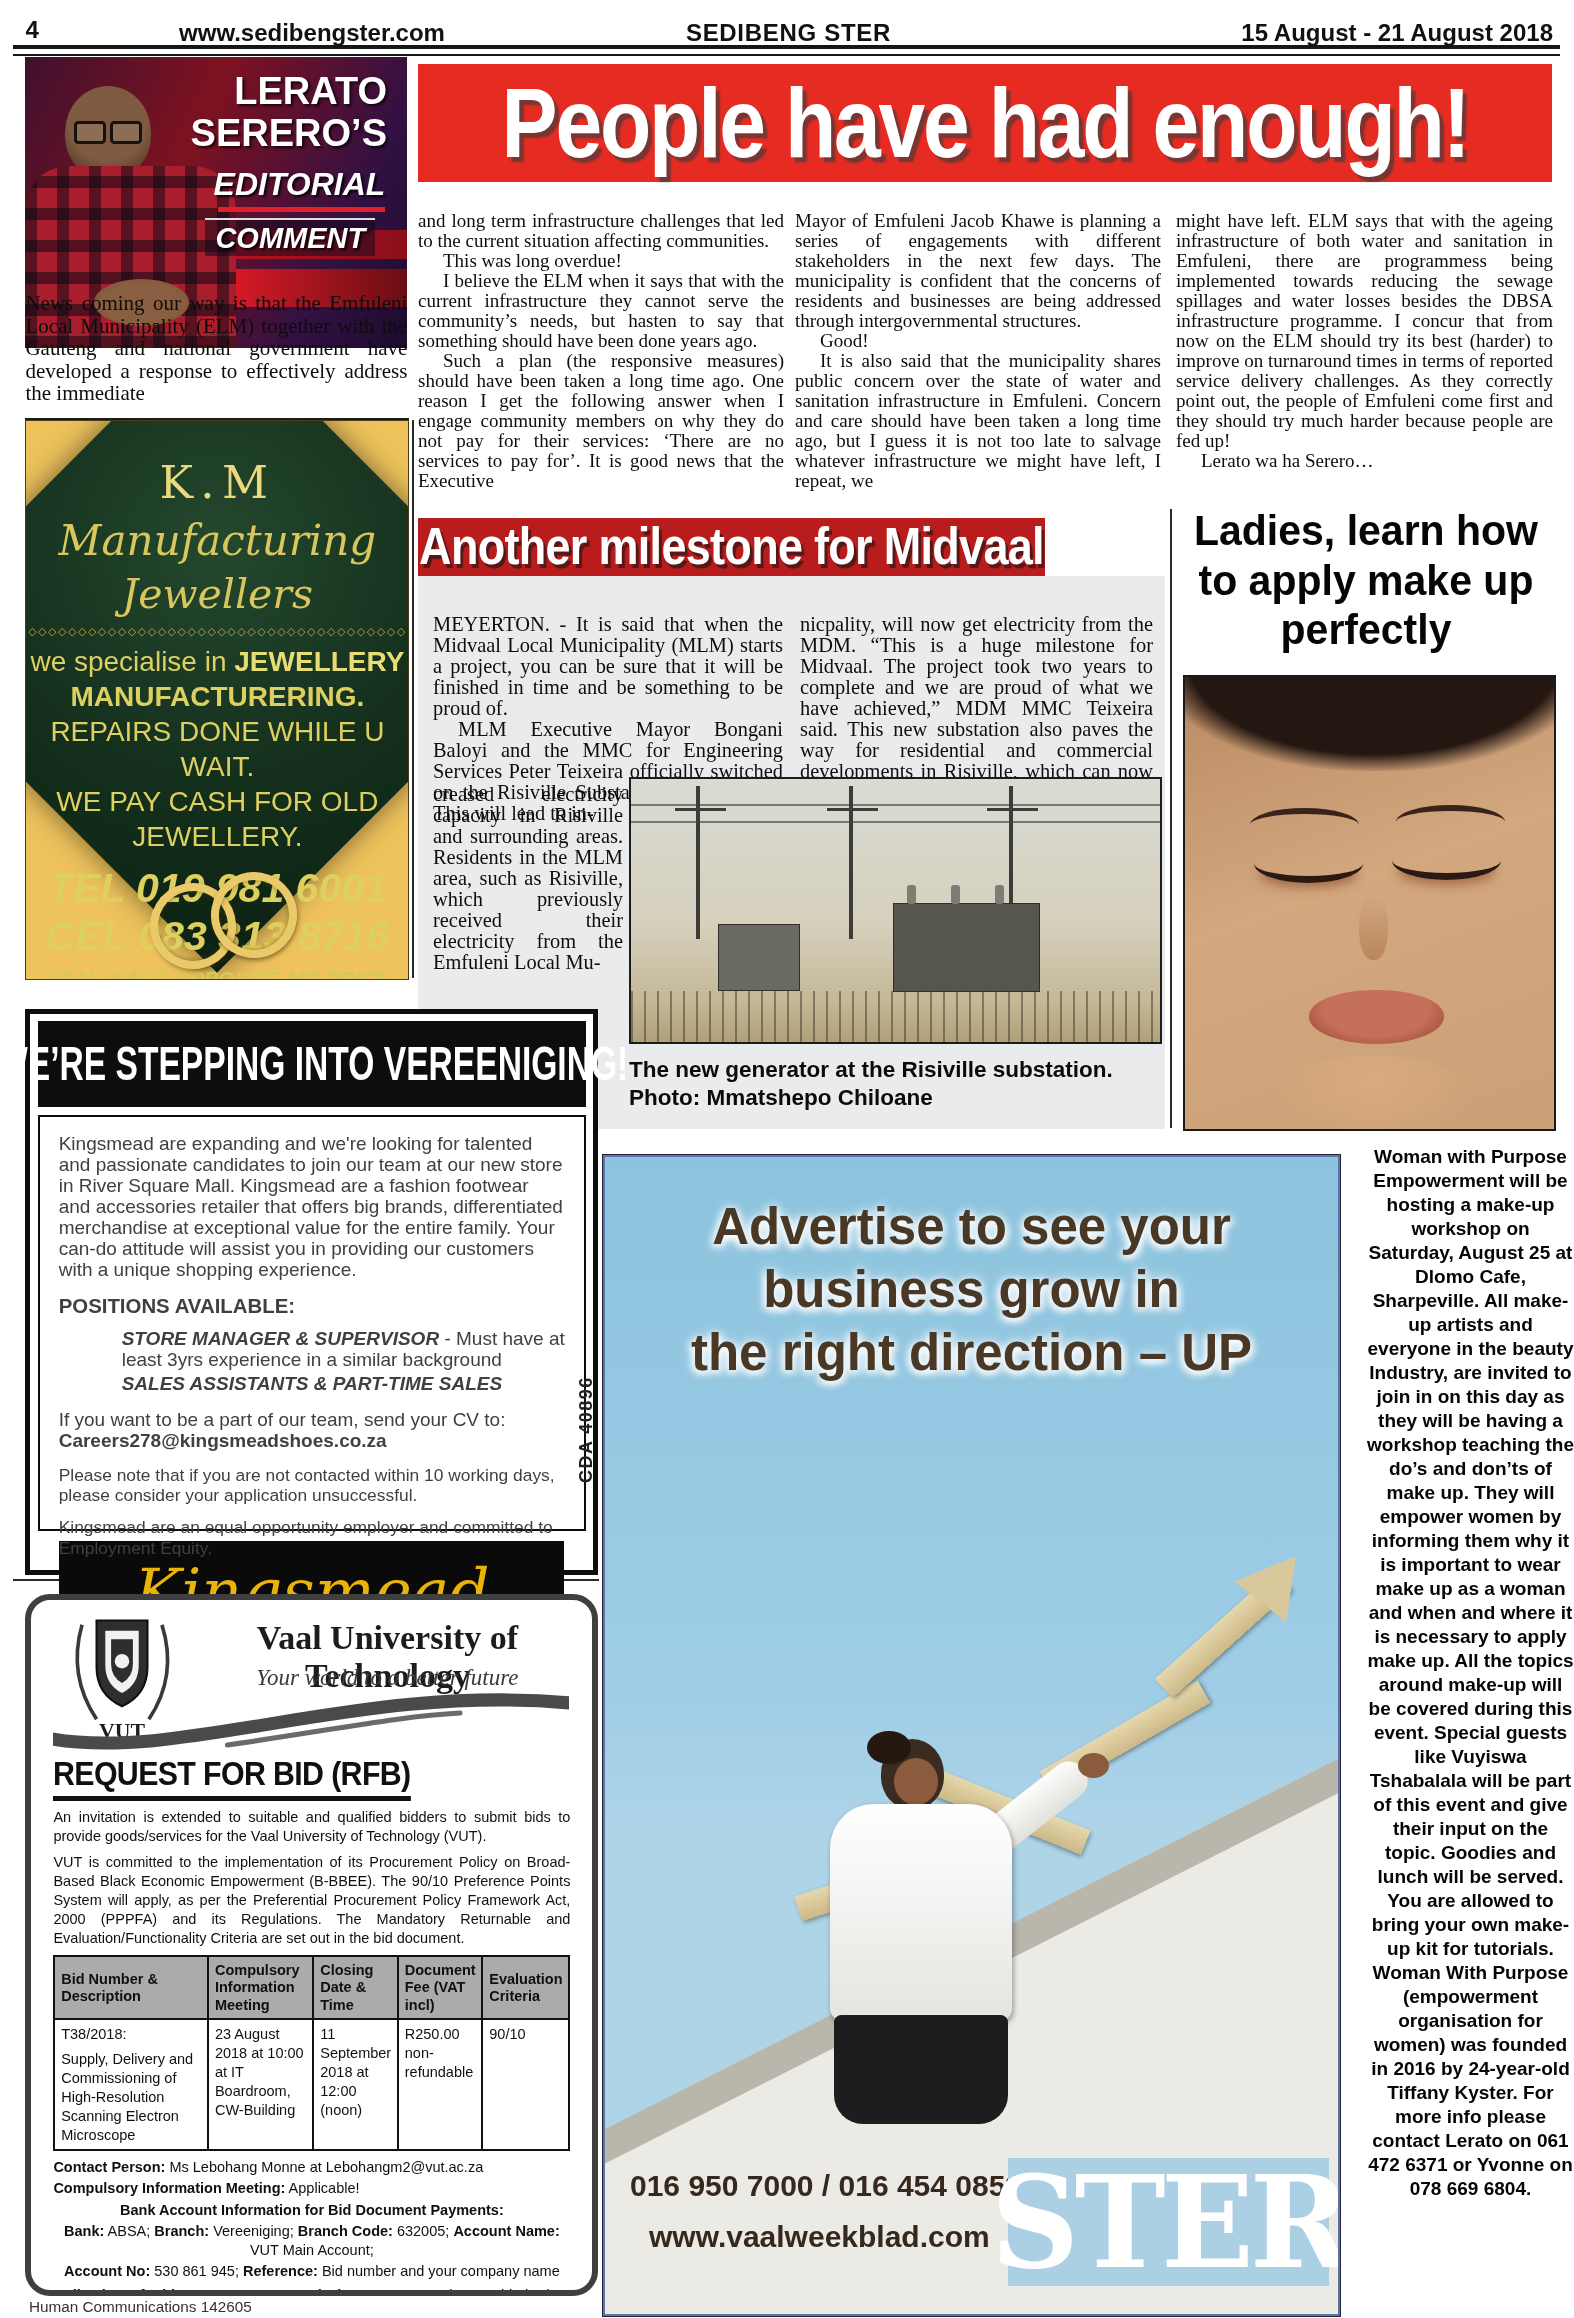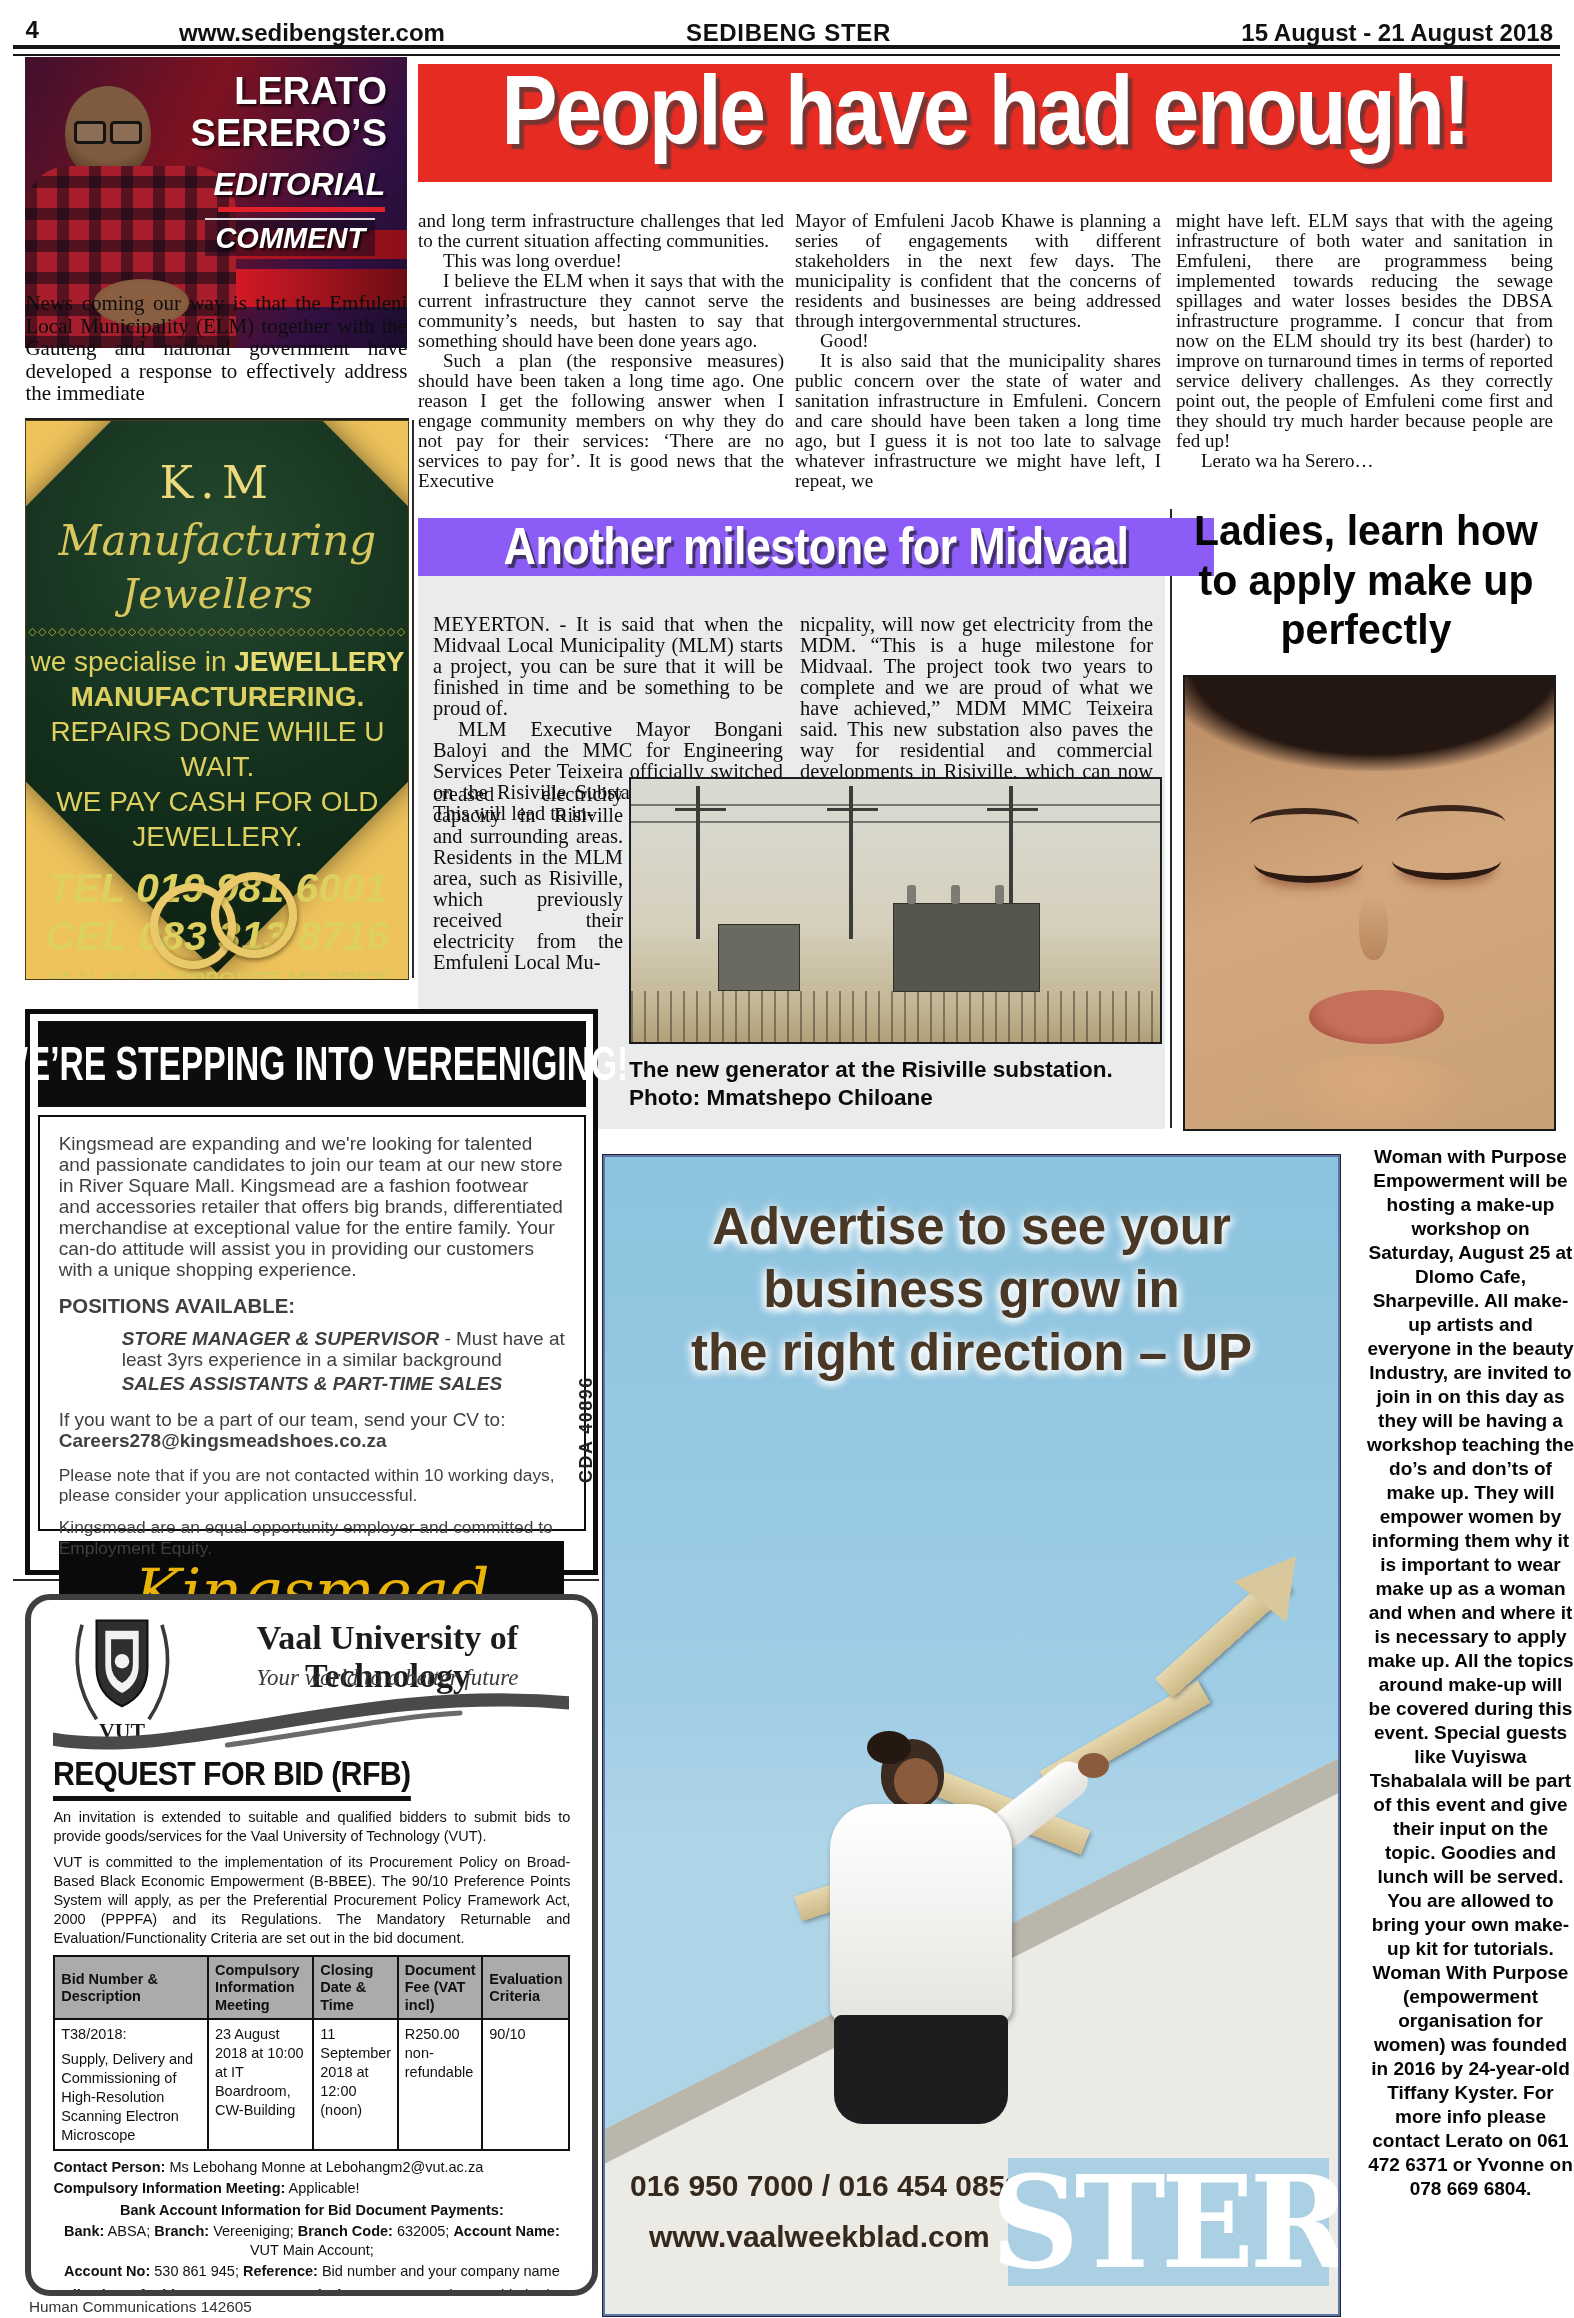--- a/index.html
+++ b/index.html
@@ -34,21 +34,21 @@
     text-shadow:2.2px 2.2px 2.9px rgba(0,0,0,.75);}
   #kick12{right:20.4px;top:13px;font-size:38px;line-height:42px;}
   .kick-it{font-family:"Liberation Sans",sans-serif;font-style:italic;font-weight:bold;color:#fff;
     text-align:right;text-shadow:2.2px 2.2px 2.2px rgba(0,0,0,.8);}
   #kick3{right:22px;top:109px;font-size:32px;}
   #kick3u{right:22px;top:150px;width:167px;height:5.1px;background:#e0202a;}
   #kick4{right:32px;top:161px;font-size:29px;padding:1.5px 10.2px;background:rgba(20,10,30,.55);border-top:2.2px solid #ddd;}
 
   
   #banner{left:418px;top:64px;width:1134px;height:118px;background:#e62b22;
-    display:flex;justify-content:center;overflow:visible;}
+    display:flex;align-items:center;justify-content:center;overflow:visible;}
   #banner span{font-family:"Liberation Sans",sans-serif;font-weight:900;font-size:84px;color:#fff;
     white-space:nowrap;transform:scaleY(1.18);letter-spacing:-2.2px;
     text-shadow:4.4px 4.4px 1.5px rgba(60,60,60,.65);}
 
   
   .serifcol{font-size:19px;line-height:20px;text-align:justify;color:#0d0d0d;}
   .serifcol p{margin:0;}
   .serifcol p.ind{text-indent:25px;}
   #intro-col{left:25.4px;top:292px;width:382px;font-size:21px;line-height:22.5px;text-align:justify;}
   #col1{left:418px;top:211px;width:366px;height:304px;overflow:hidden;}
@@ -73,21 +73,21 @@
   .km-name3{font-family:"DejaVu Serif",serif;font-style:italic;font-size:41px;color:#d9c75e;margin-top:4.4px;}
   .km-orn{color:#caa93f;font-size:11px;letter-spacing:1.5px;white-space:nowrap;overflow:hidden;margin:7.3px 0 5.8px 0;}
   .km-line{font-family:"Liberation Sans",sans-serif;color:#ddd061;font-size:28px;line-height:35px;}
   .km-line b{color:#e8dc74;}
   .km-tel{font-family:"Liberation Sans",sans-serif;font-weight:bold;font-style:italic;font-size:41px;color:#ddd05e;line-height:48px;margin-top:10.2px;}
   .km-loc{font-family:"Liberation Sans",sans-serif;font-weight:bold;font-style:italic;font-size:21px;color:#d6c95c;margin-top:7.3px;}
   .ring{position:absolute;width:70px;height:70px;border:8.7px solid #e9c96a;border-radius:50%;
     box-shadow:inset 0 0 5.8px rgba(90,60,0,.6),1.5px 2.2px 4.4px rgba(60,40,0,.5);}
 
   
-  #mv-banner{left:418px;top:518px;width:796px;height:58px;background:#8b5cf6;
+  #mv-banner{left:418px;top:518px;width:627px;height:58px;background:#b91c1c;
     display:flex;align-items:center;justify-content:center;}
   #mv-banner span{font-family:"Liberation Sans",sans-serif;font-weight:900;font-size:45px;color:#fff;
     white-space:nowrap;transform:scaleY(1.15);letter-spacing:-0.7px;text-shadow:2.9px 2.9px 0.7px rgba(20,20,20,.6);}
   #mv-bg{left:418px;top:576px;width:747px;height:553px;background:#e9ebec;}
   .mvcol{font-size:20.4px;line-height:21px;text-align:justify;color:#0d0d0d;}
   .mvcol p{margin:0;}
   .mvcol p.ind{text-indent:25px;}
   #mvcol1{left:433px;top:614px;width:350px;}
   #mvcol1n{left:433px;top:784px;width:190px;}
   #mvcol2{left:800px;top:614px;width:353px;}

